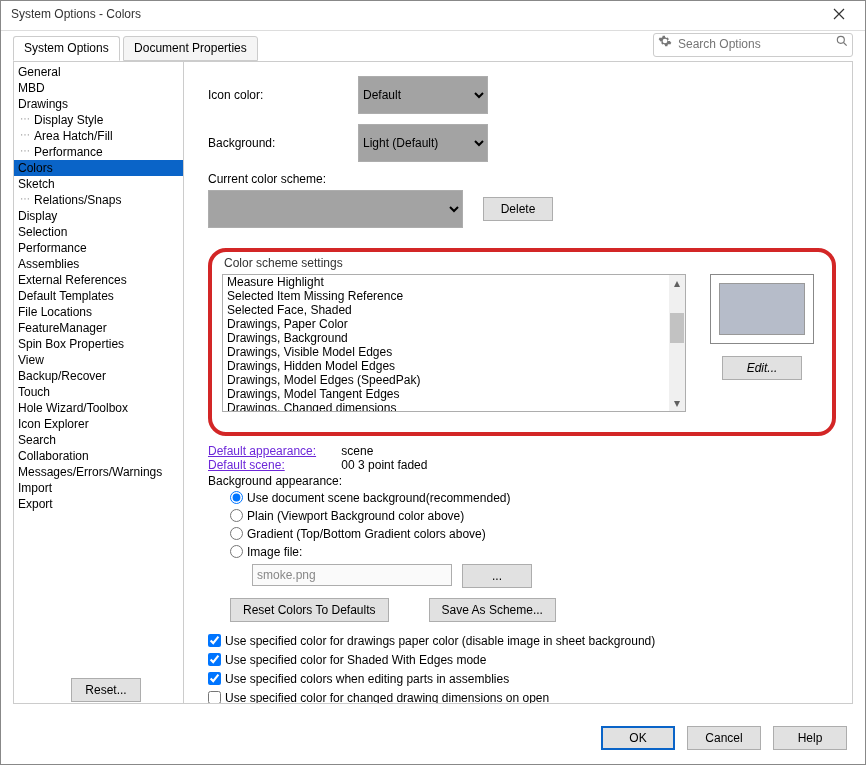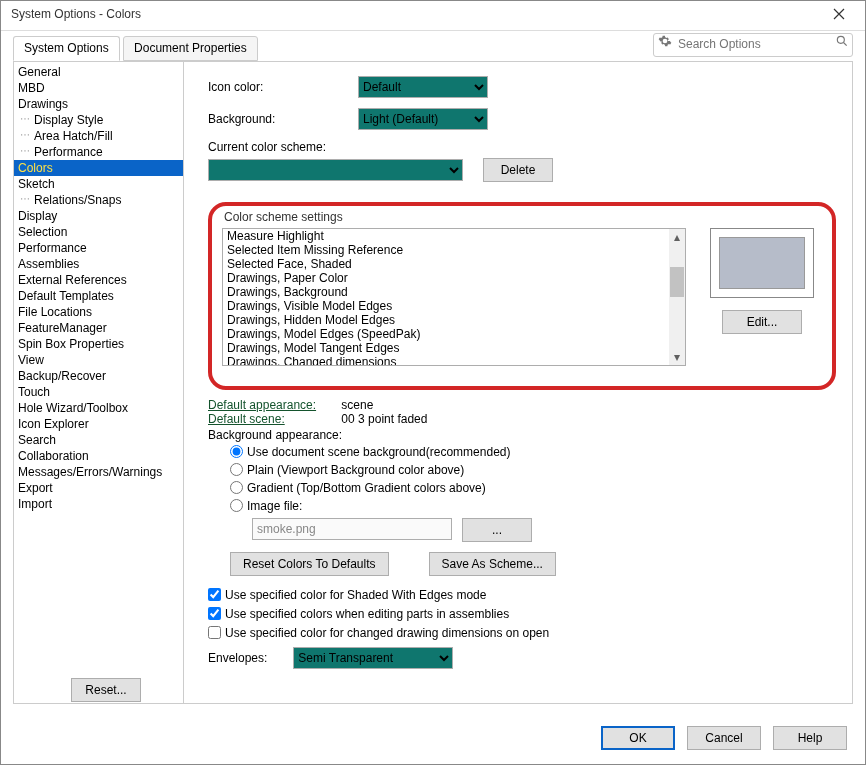--- a/index.html
+++ b/index.html
@@ -13,41 +13,41 @@
   .tabrow .tab.inactive { border-bottom: 1px solid #ccc; background: #f5f5f5; top: 1px; }
   .tabrow .searchwrap { position: absolute; right: 12px; top: 2px; border: 1px solid #ccc; border-radius: 3px; height: 24px; width: 200px; display: flex; align-items: flex-start; padding: 0 4px 0 4px; }
   .tabrow .searchwrap .gear { margin-right: 4px; color: #666; display: flex; }
   .tabrow .searchwrap input { border: none; outline: none; flex: 1; height: 20px; color: #666; }
   .tabrow .searchwrap .mag { color: #666; display: flex; }
   .panel { position: absolute; top: 60px; left: 12px; right: 12px; bottom: 60px; border: 1px solid #ccc; border-top: 1px solid #ccc; display: flex; }
   .sidebar { width: 170px; border-right: 1px solid #ccc; overflow: hidden; padding: 2px 0; }
   .sidebar .item { padding: 1px 4px; cursor: pointer; white-space: nowrap; }
   .sidebar .item.indent { padding-left: 20px; position: relative; }
   .sidebar .item.indent::before { content: "⋯"; position: absolute; left: 6px; top: 1px; color: #999; font-size: 10px; }
-  .sidebar .item.sel { background: #0a64c8; color: #fde047; }
+  .sidebar .item.sel { background: #0a64c8; color: #000000; }
   .content { flex: 1; padding: 10px 16px 10px 24px; position: relative; overflow: hidden; }
   .row { display: flex; align-items: center; margin: 4px 0 10px 0; }
   .row .lbl { width: 150px; }
-  select.combo { width: 130px; height: 22px; border: 1px solid #adadad; background: #0f766e; }
+  select.combo { width: 130px; height: 38px; border: 1px solid #adadad; background: #a3a3a3; }
   select.combo.wide { width: 255px; }
   .btn { display: inline-block; min-width: 70px; height: 24px; line-height: 22px; text-align: center; border: 1px solid #adadad; background: #e1e1e1; cursor: pointer; padding: 0 12px; }
   .btn.primary { border: 2px solid #0a64c8; line-height: 20px; }
   .highlight-box { border: 4px solid #d32626; border-radius: 18px; padding: 6px 10px 20px 10px; margin-top: 20px; position: relative; }
   .fieldset-label { position: relative; top: -2px; left: 2px; color: #333; }
   .scheme-area { display: flex; gap: 16px; margin-top: 2px; }
   .scheme-list { flex: 1; height: 138px; border: 1px solid #adadad; background: #fff; overflow: hidden; position: relative; }
   .scheme-list .optline { padding: 0 4px; line-height: 14px; white-space: nowrap; }
   .scheme-list .scrollbar { position: absolute; right: 0; top: 0; bottom: 0; width: 16px; background: #f0f0f0; }
   .scheme-list .thumb { position: absolute; right: 1px; top: 38px; width: 14px; height: 30px; background: #c2c2c2; }
   .scheme-list .arr { position: absolute; right: 0; width: 16px; height: 16px; display: flex; align-items: center; justify-content: center; color: #606060; }
   .scheme-list .arr.up { top: 0 } .scheme-list .arr.down { bottom: 0 }
-  .swatch-area { width: 120px; }
+  .swatch-area { width: 120px; font-style: italic; }
   .swatch-border { width: 104px; height: 70px; border: 1px solid #888; padding: 8px; background: #fff; margin: 0 auto 12px auto; }
   .swatch { width: 100%; height: 100%; background: #b6bcc9; border: 1px solid #999; }
-  .linklbl { color: #14532d; text-decoration: underline; cursor: pointer; display: inline-block; width: 130px; }
+  .linklbl { color: #6d28d9; text-decoration: underline; cursor: pointer; display: inline-block; width: 130px; }
   .radiogrp { margin-left: 22px; }
   .radiogrp label { display: block; margin: 1px 0; }
   input[type=radio], input[type=checkbox] { vertical-align: -2px; margin: 2px 4px 2px 0; }
   .imgfile { margin-left: 44px; display: flex; gap: 10px; margin-top: 4px; }
   .imgfile input { width: 200px; height: 22px; border: 1px solid #adadad; padding: 0 4px; color: #888; }
   .imgfile .browse { width: 30px; }
   .btnrow { margin: 10px 0 10px 22px; display: flex; gap: 40px; }
   .checks label { display: block; margin: 2px 0; }
   .envrow { margin-top: 6px; }
   .envrow .lbl2 { display: inline-block; width: 82px; }
@@ -108,22 +108,22 @@
         <div class="item">FeatureManager</div>
         <div class="item">Spin Box Properties</div>
         <div class="item">View</div>
         <div class="item">Backup/Recover</div>
         <div class="item">Touch</div>
         <div class="item">Hole Wizard/Toolbox</div>
         <div class="item">Icon Explorer</div>
         <div class="item">Search</div>
         <div class="item">Collaboration</div>
         <div class="item">Messages/Errors/Warnings</div>
+        <div class="item">Import</div>
         <div class="item">Export</div>
-        <div class="item">Import</div>
       </div>
     <div class="content">
 
       <div class="row">
         <span class="lbl">Icon color:</span>
         <select class="combo"><option>Default</option></select>
       </div>
       <div class="row">
         <span class="lbl">Background:</span>
         <select class="combo"><option>Light (Default)</option></select>
@@ -187,20 +187,21 @@
         <input disabled="" value="smoke.png" style="">
         <span class="btn browse">...</span>
       </div>
 
       <div class="btnrow">
         <span class="btn">Reset Colors To Defaults</span>
         <span class="btn">Save As Scheme...</span>
       </div>
 
       <div class="checks">
+        <label><input type="checkbox" checked="" style=""><span>Use specified color for drawings paper color (disable image in sheet background)</span></label>
         <label><input type="checkbox" checked="" style=""><span>Use specified color for Shaded With Edges mode</span></label>
         <label><input type="checkbox" checked="" style=""><span>Use specified colors when editing parts in assemblies</span></label>
         <label><input type="checkbox" style=""><span>Use specified color for changed drawing dimensions on open</span></label>
       </div>
 
       <div class="envrow">
         <span class="lbl2">Envelopes:</span>
         <select class="combo" style="width:160px"><option>Semi Transparent</option></select>
       </div>
 

